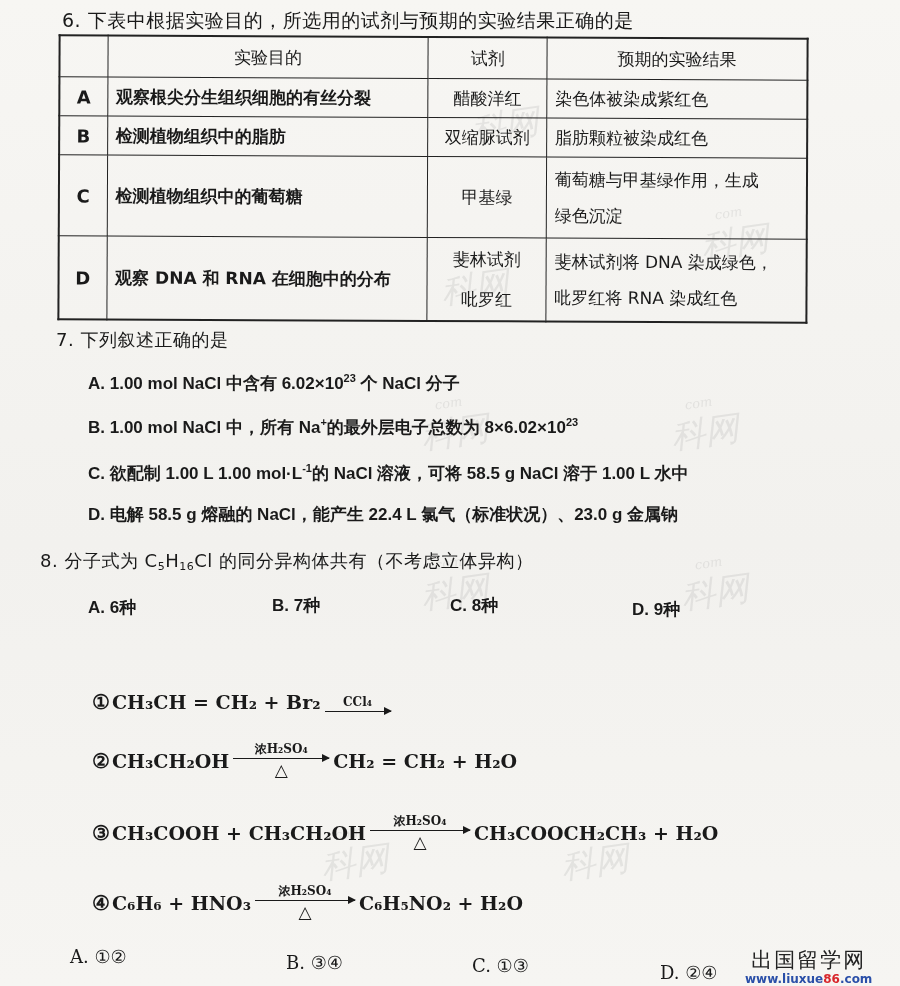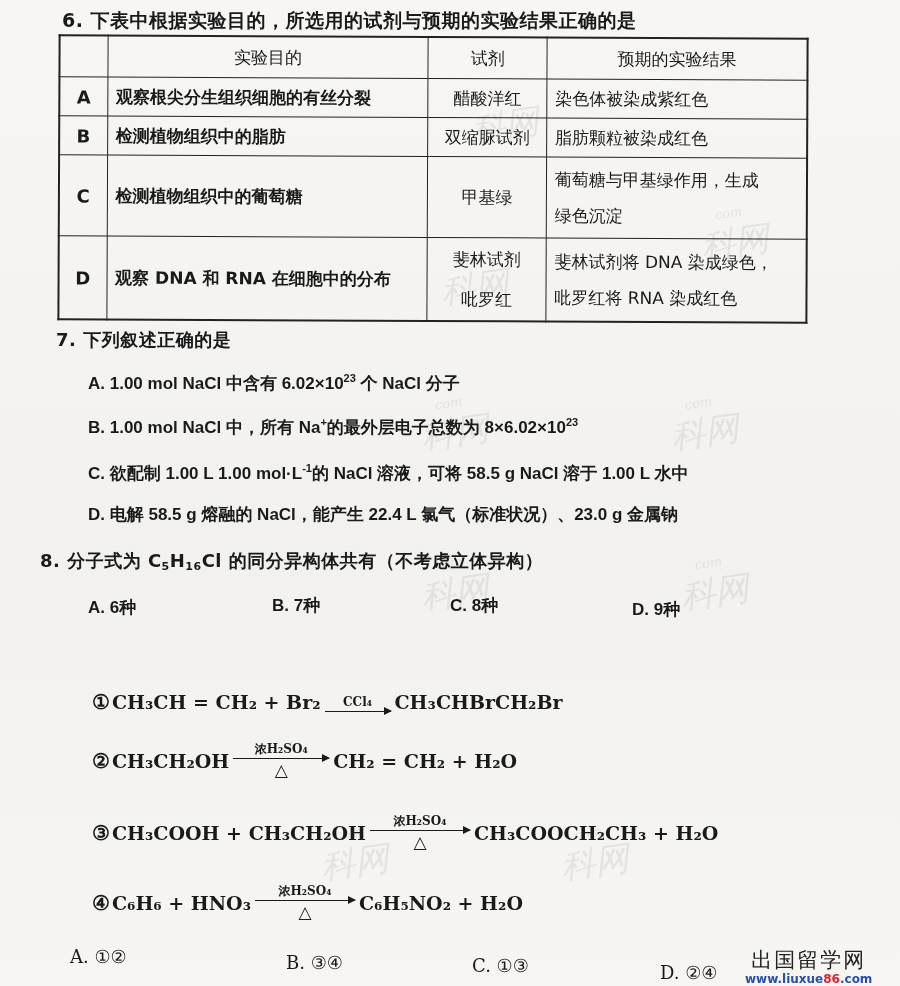--- a/index.html
+++ b/index.html
@@ -4,21 +4,21 @@
 <style>
   html, body { margin:0; padding:0; }
   body {
     width:900px; height:986px; overflow:hidden; position:relative;
     background:#f4f3f0;
     font-family:"DejaVu Serif", "Liberation Serif", serif;
     color:#1a1a1a;
   }
   .page { position:absolute; inset:0; background:linear-gradient(180deg,#f7f6f3 0%,#f2f1ee 55%,#f6f5f2 100%); }
   .abs { position:absolute; white-space:nowrap; }
-  .q-title { font-size:19px; font-weight:bold; font-family:"DejaVu Sans","Liberation Sans",sans-serif; letter-spacing:0.5px; }
+  .q-title { font-size:19px; font-weight:normal; font-family:"DejaVu Sans","Liberation Sans",sans-serif; letter-spacing:0.5px; }
   .opt { font-size:17px; font-weight:bold; font-family:Liberation Sans, sans-serif; }
   .opt-light { font-size:17px; font-family:"DejaVu Serif","Liberation Serif",serif; }
   sup, sub { font-size:11px; }
   sub { vertical-align:-3px; }
   sup { vertical-align:7px; }
 
   
   table.exp {
     position:absolute; left:58px; top:36px; width:750px;
     border-collapse:collapse; border:2px solid #222;
@@ -143,21 +143,20 @@
 
 
   <div class="abs rxn" style="left:92px;top:690px;">
     <span class="circ">①</span>
     <span>CH₃CH = CH₂ + Br₂</span>
     <span class="arrow">
       <span class="above">CCl₄</span>
       <span class="line" style="width:66px;"></span>
       <span class="below"></span>
     </span>
-    <span>CH₃CHBrCH₂Br</span>
   </div>
 
   <div class="abs rxn" style="left:92px;top:740px;">
     <span class="circ">②</span>
     <span>CH₃CH₂OH</span>
     <span class="arrow">
       <span class="above">浓H₂SO₄</span>
       <span class="line" style="width:96px;"></span>
       <span class="below">△</span>
     </span>

